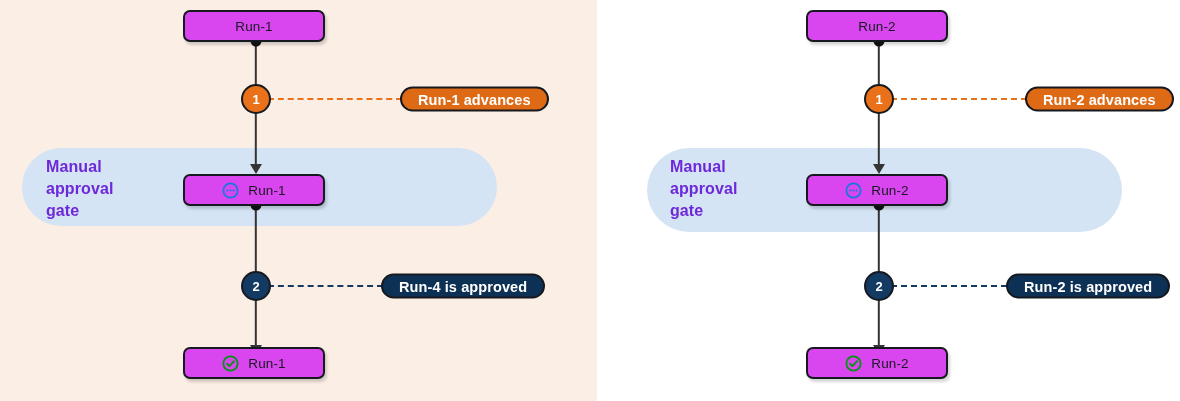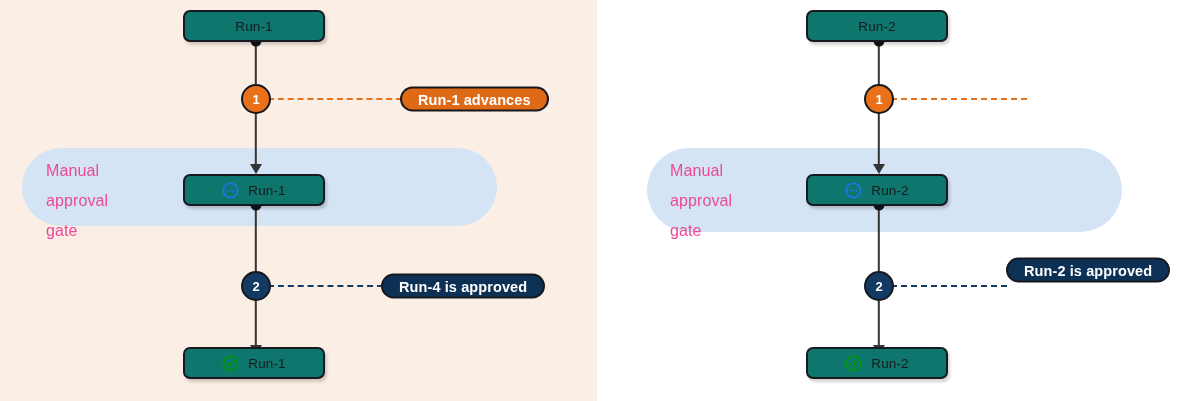--- a/index.html
+++ b/index.html
@@ -29,23 +29,23 @@
 
   
   .gate-band {
     position: absolute;
     background: #D4E4F5;
     border-radius: 42px;
   }
   .gate-label {
     position: absolute;
     font-size: 16px;
-    font-weight: normal;
-    color: #ec4899;
-    line-height: 30px;
+    font-weight: bold;
+    color: #6d28d9;
+    line-height: 22px;
     white-space: pre-line;
     letter-spacing: 0.1px;
   }
 
   
   .conn {
     position: absolute;
     width: 2.4px;
     background: #343434;
     transform: translateX(-50%);
@@ -64,21 +64,21 @@
     border-radius: 50%;
     background: #121212;
     transform: translate(-50%, -50%);
   }
 
   
   .node {
     position: absolute;
     box-sizing: border-box;
     height: 32px;
-    background: #0f766e;
+    background: #d946ef;
     border: 2.4px solid #16191f;
     border-radius: 7px;
     display: flex;
     align-items: center;
     justify-content: center;
     gap: 9px;
     transform: translateX(-50%);
     box-shadow: 2px 3px 3px rgba(0,0,0,0.17);
     padding: 0 10px;
   }
@@ -228,18 +228,19 @@
       <svg width="17" height="17" viewBox="0 0 20 20">
         <circle cx="10" cy="10" r="8.4" fill="none" stroke="#00960F" stroke-width="2.1"></circle>
         <path d="M6 10.3 L8.8 13 L14.2 7.2" fill="none" stroke="#00960F" stroke-width="2.1" stroke-linecap="round" stroke-linejoin="round"></path>
       </svg>
     </span>
     <span class="node-label">Run-2</span>
   </div>
 
   <div class="leader orange" style="left:891px; top:99px; width:136px;"></div>
   <div class="badge orange" style="left:879px; top:99px;">1</div>
+  <div class="pill orange" style="left:1025px; top:99px;">Run-2 advances</div>
 
   <div class="leader navy" style="left:891px; top:286px; width:116px;"></div>
   <div class="badge navy" style="left:879px; top:286px;">2</div>
-  <div class="pill navy" style="left:1006px; top:270px;">Run-2 is approved</div>
+  <div class="pill navy" style="left:1006px; top:286px;">Run-2 is approved</div>
 
 </div>
 
 </body></html>

